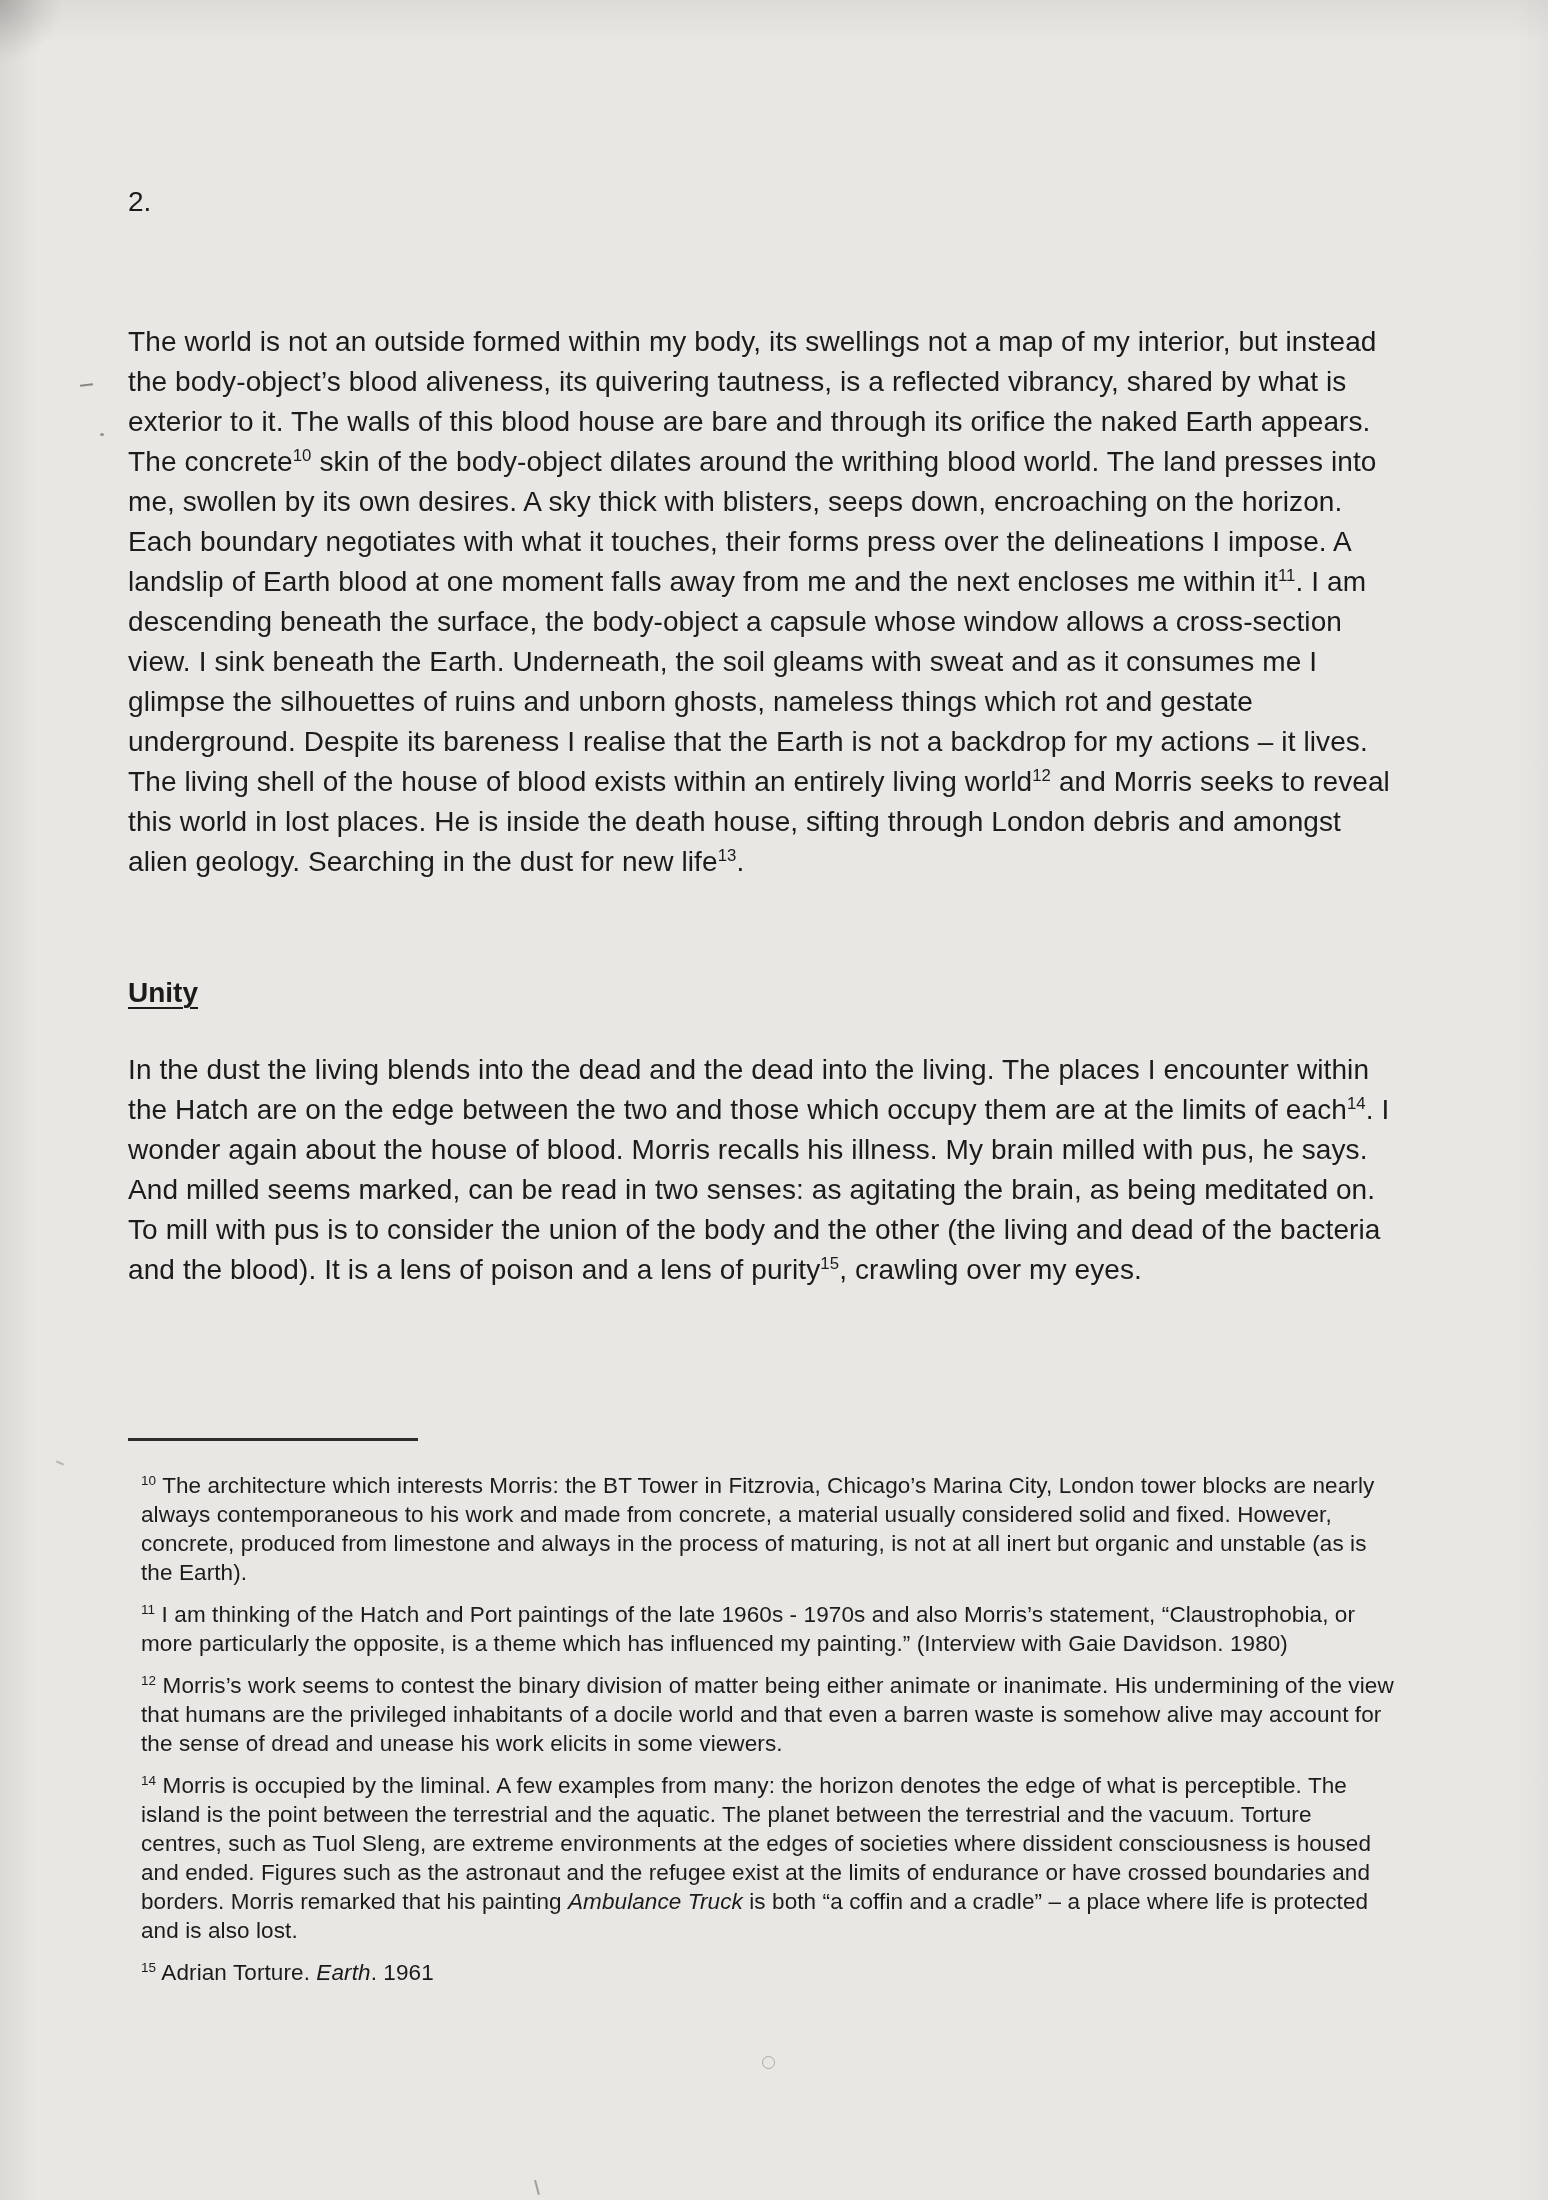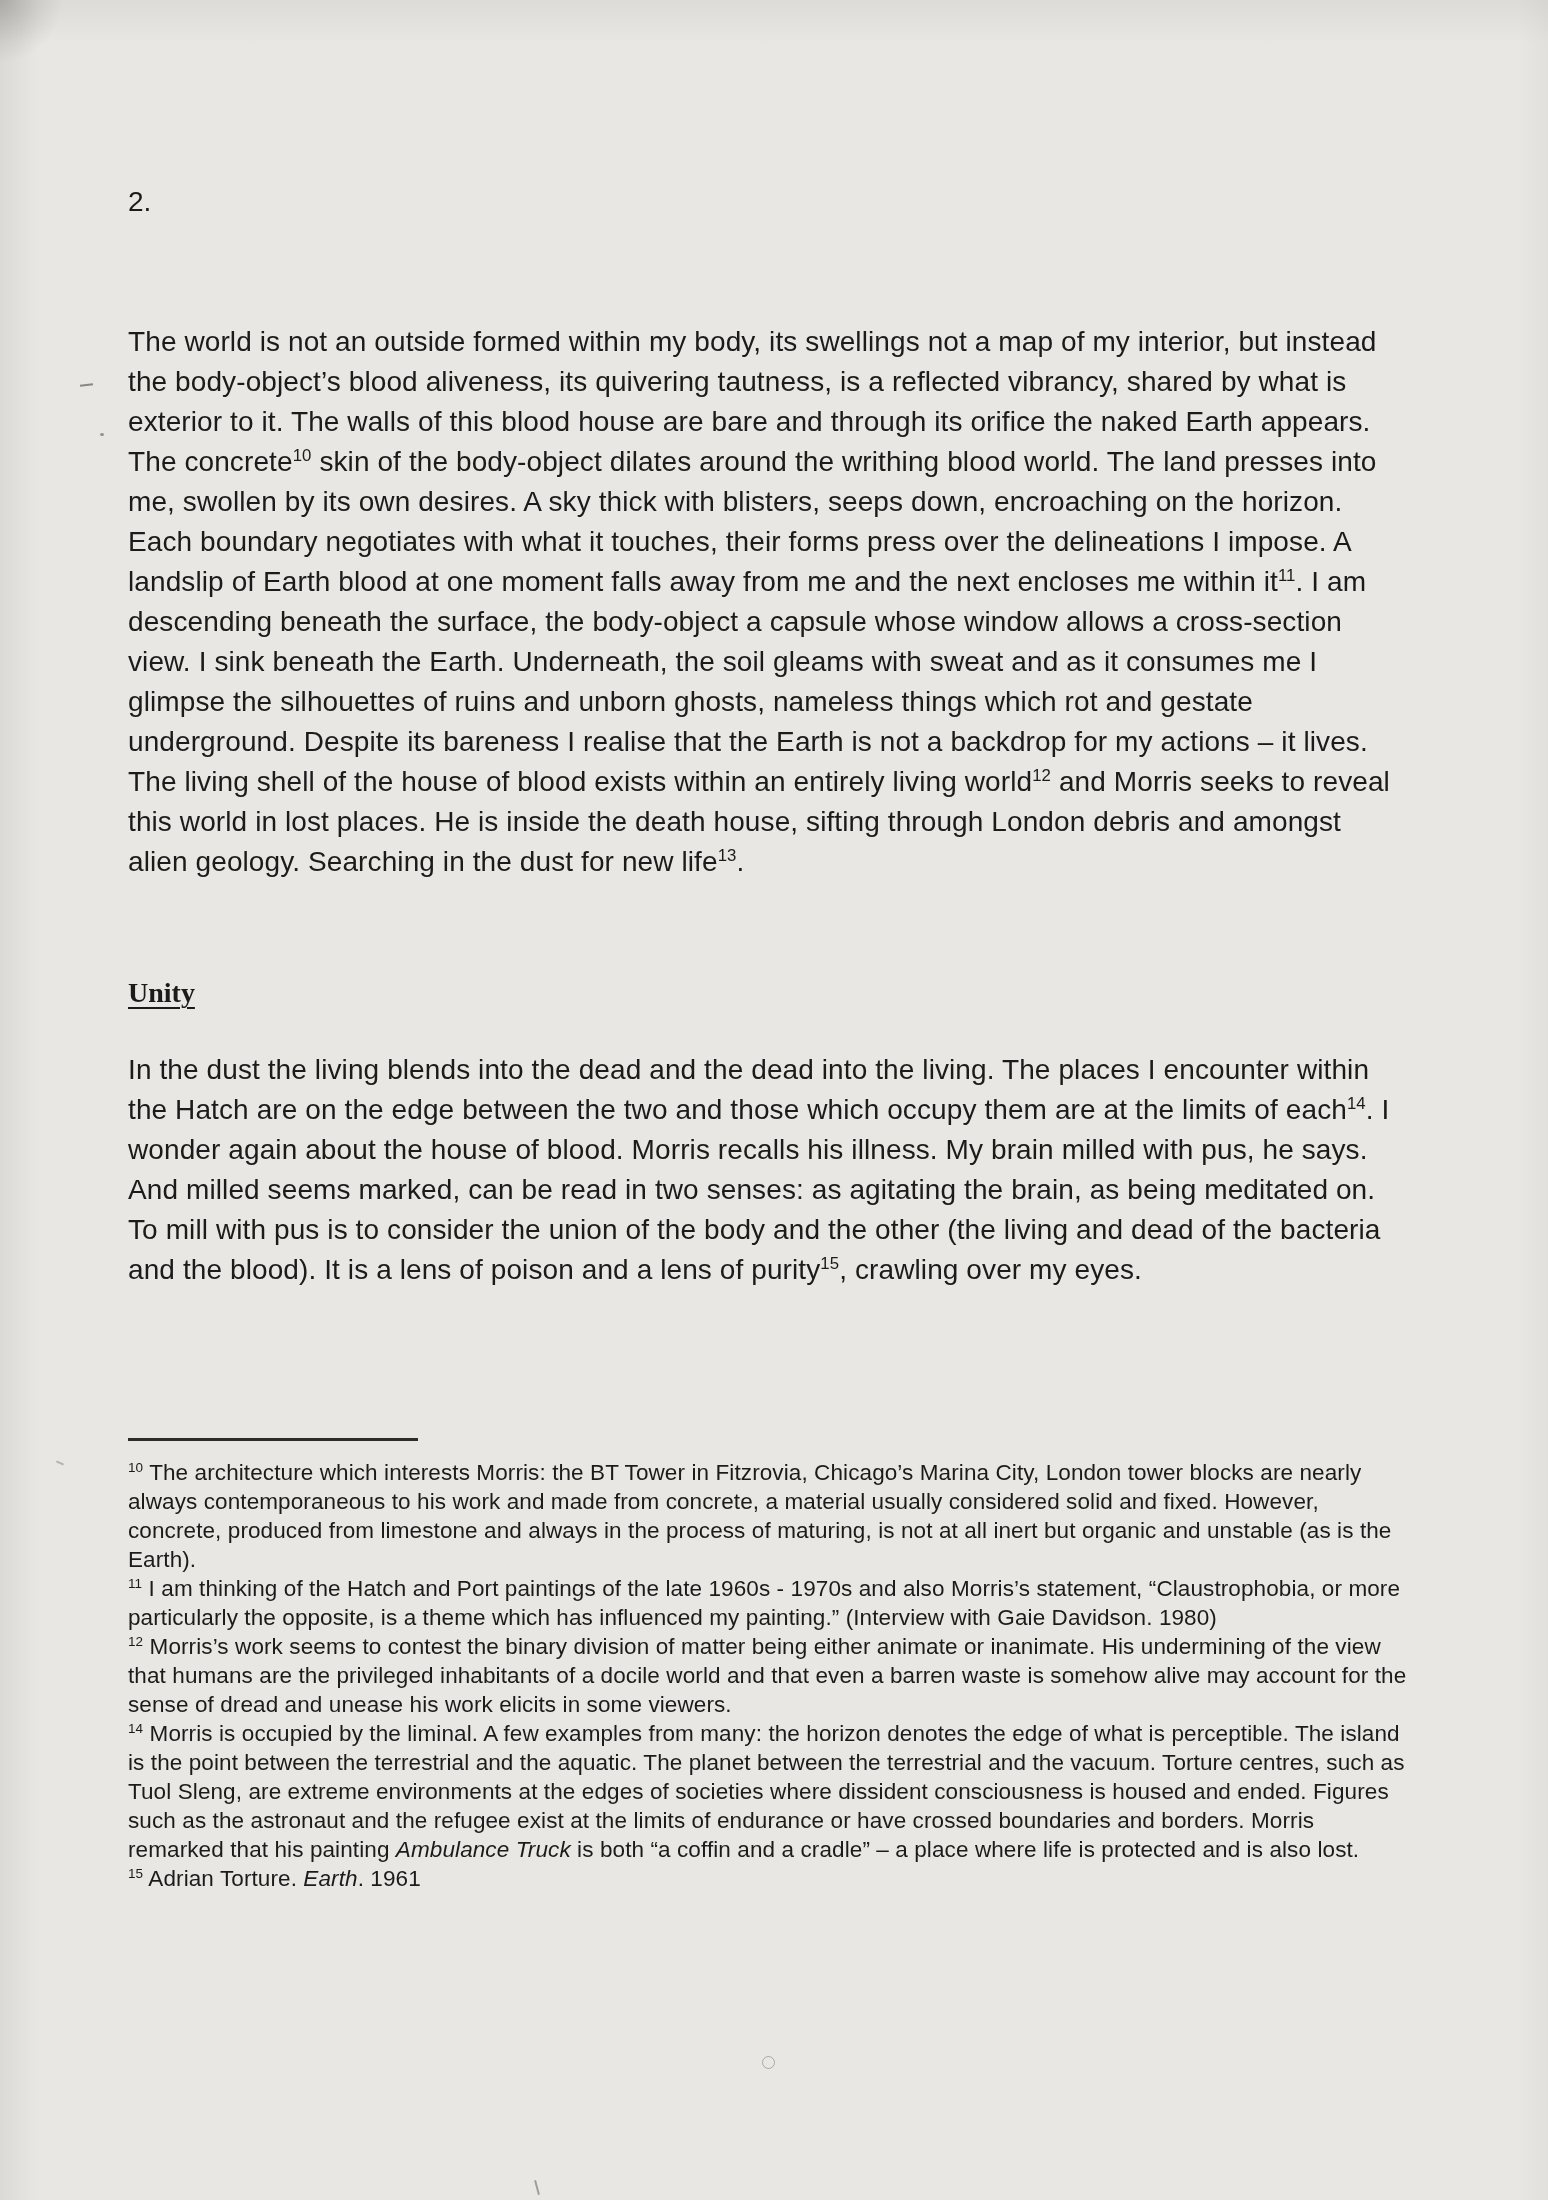--- a/index.html
+++ b/index.html
@@ -41,21 +41,20 @@
   #para2 { top: 1022px; }
   .section-heading {
     position: absolute;
     left: 128px;
     top: 950px;
     font-size: 28px;
     line-height: 40px;
     text-decoration: underline;
     text-underline-offset: 5px;
     text-decoration-thickness: 2px;
-    font-family: Liberation Serif, serif;
   }
   .footnote-rule {
     position: absolute;
     left: 128px;
     top: 1438px;
     width: 290px;
     height: 0;
     border: none;
     border-top: 3px solid #2c2c2c;
     margin: 0;
@@ -63,21 +62,21 @@
   .footnotes {
     position: absolute;
     left: 128px;
     top: 1458px;
     width: 1282px;
     font-size: 22.5px;
     line-height: 29px;
     letter-spacing: 0.1px;
   }
   .footnotes p {
-    margin: 0;
+    margin: 13px;
     padding: 0;
   }
   sup {
     font-size: 0.6em;
     vertical-align: super;
     line-height: 0;
   }
   em { font-style: italic; }
   
   .artifact { position: absolute; pointer-events: none; }

